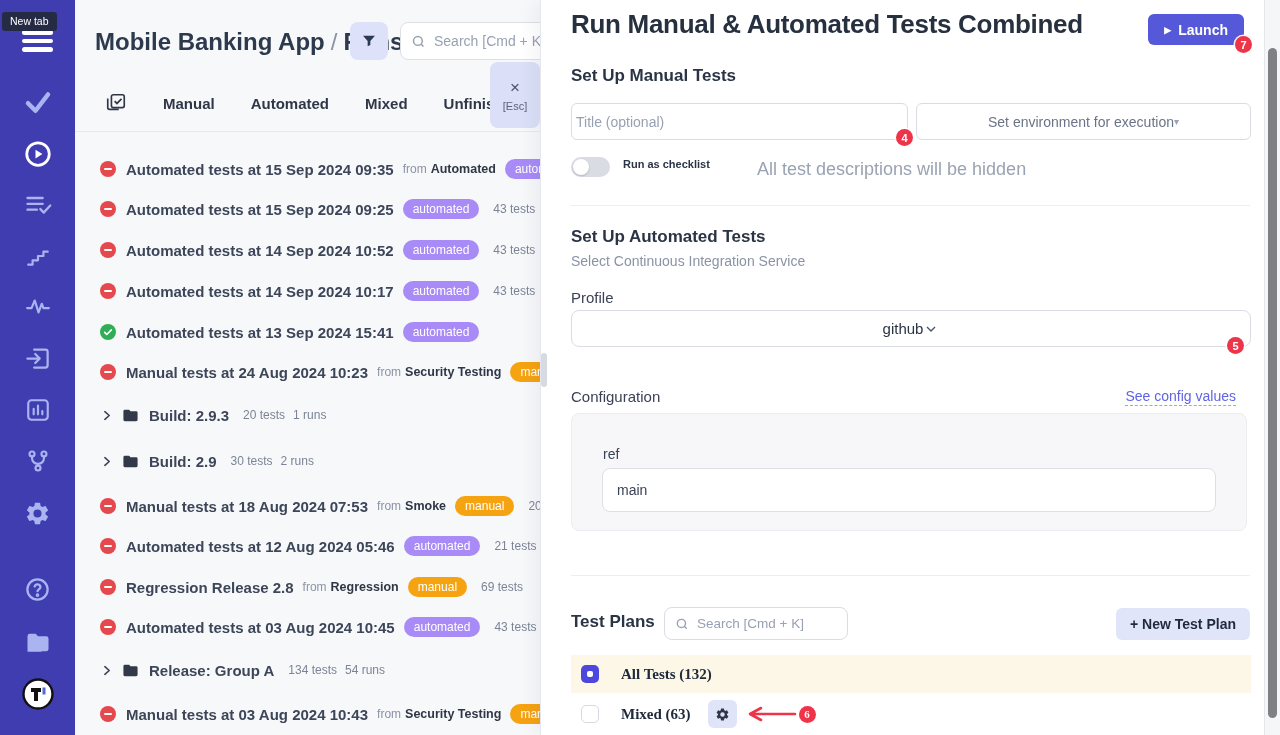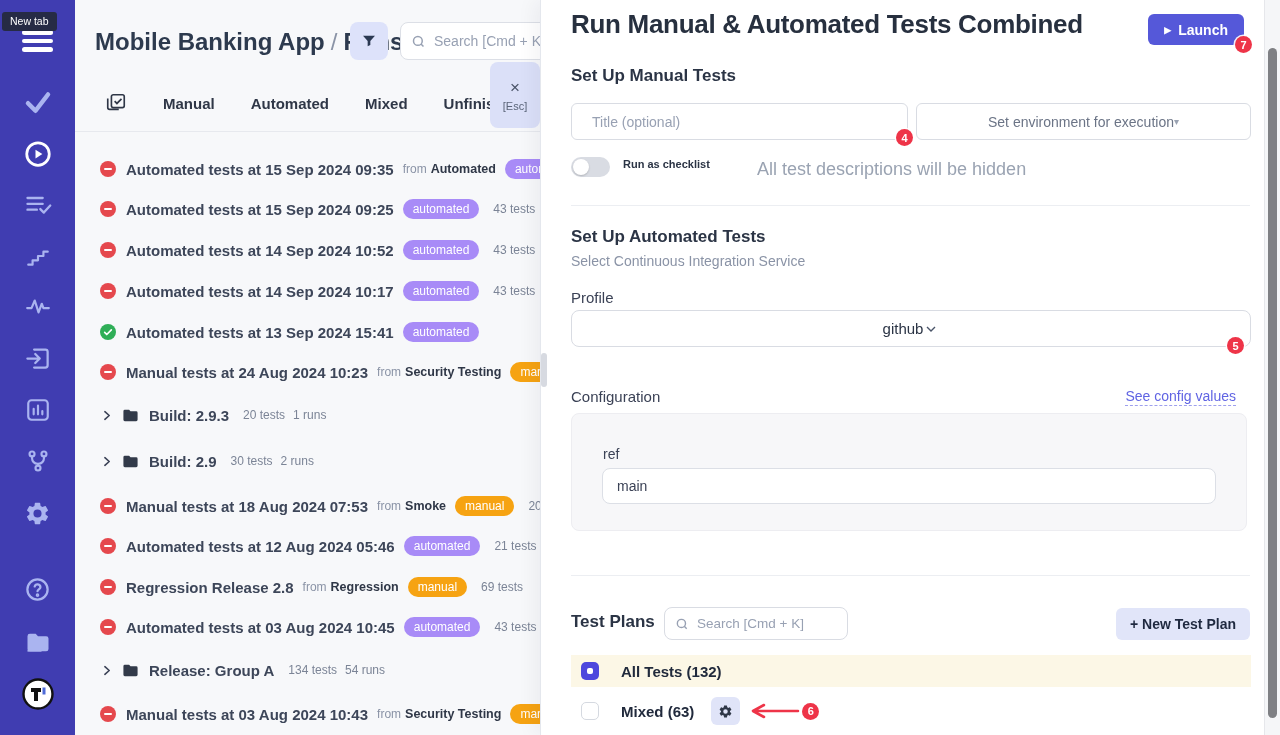--- a/index.html
+++ b/index.html
@@ -44,42 +44,42 @@
   .mini-thumb { position:absolute; left:541px; top:353px; width:6px; height:34px; background:#d7dae1; border-radius:3px; z-index:30; }
 
   
   .panel { position:absolute; left:540px; top:0; width:740px; height:735px; background:#fff; border-left:1px solid #e4e7ed; box-shadow:-6px 0 18px rgba(20,25,60,.05); z-index:20; }
   .panel h1 { position:absolute; left:30px; top:9px; font-size:26px; font-weight:700; color:#27303f; letter-spacing:-.3px; }
   .launch { position:absolute; right:36px; top:14px; height:31px; background:#5558d9; color:#fff; font-size:14px; font-weight:700; border:none; border-radius:6px; padding:0 16px; display:flex; align-items:center; gap:7px; cursor:pointer; font-family:inherit; }
   .launch .play { font-size:9px; }
   .ann { position:absolute; width:17px; height:17px; background:#ee3448; border-radius:50%; color:#fff; font-size:11px; font-weight:700; display:flex; align-items:center; justify-content:center; box-shadow:0 0 0 1.5px rgba(255,255,255,.9); z-index:5; }
   .h2 { position:absolute; left:30px; font-size:17px; font-weight:700; color:#2b3445; }
   .field { position:absolute; height:37px; border:1px solid #d9dce3; border-radius:6px; background:#fff; font-size:14px; color:#3b4256; }
-  input.field { padding:0 20px; outline:none; font-family:inherit; }
+  input.field { padding:0 4px; outline:none; font-family:inherit; }
   input.field::placeholder { color:#98a1b3; }
   .select { display:flex; align-items:center; justify-content:center; padding:0 12px; cursor:pointer; }
   .select .ph { color:#6b7486; }
   .caret-solid { color:#9aa3b2; font-size:10px; }
   .toggle { position:absolute; left:30px; top:157px; width:39px; height:20px; background:#d9dce3; border-radius:999px; cursor:pointer; }
   .toggle::after { content:""; position:absolute; left:2px; top:2px; width:16px; height:16px; background:#fff; border-radius:50%; box-shadow:0 1px 2px rgba(0,0,0,.18); }
   .tg-label { position:absolute; left:82px; top:158px; font-size:11px; font-weight:700; color:#2b3445; }
   .tg-hint { position:absolute; left:216px; top:159px; font-size:18px; color:#9aa3b2; }
   .divider { position:absolute; left:30px; right:30px; height:1px; background:#eceef2; }
   .sublabel { position:absolute; left:30px; font-size:14px; color:#8a93a6; }
   .lbl { position:absolute; left:30px; font-size:15px; color:#3b4256; }
   .cfg-link { position:absolute; right:44px; top:388px; font-size:14px; color:#6064e3; border-bottom:1px dashed #9ea0ee; padding-bottom:1px; cursor:pointer; }
   .cfg-panel { position:absolute; left:30px; top:413px; width:676px; height:118px; background:#f7f7f9; border:1px solid #ededf1; border-radius:8px; }
   .cfg-panel .ref-lbl { position:absolute; left:31px; top:32px; font-size:14px; color:#3b4256; }
-  .cfg-panel input { position:absolute; left:30px; top:54px; width:614px; height:36px; border:1px solid #dcdfe6; border-radius:8px; padding:0 14px; font-size:14px; color:#3b4256; outline:none; font-family:inherit; background:#fff; }
+  .cfg-panel input { position:absolute; left:30px; top:54px; width:614px; height:44px; border:1px solid #dcdfe6; border-radius:8px; padding:0 14px; font-size:14px; color:#3b4256; outline:none; font-family:inherit; background:#fff; }
   .tp-head { position:absolute; left:30px; top:612px; font-size:17px; font-weight:700; color:#2b3445; }
   .tp-search { position:absolute; left:123px; top:607px; width:184px; height:33px; background:#fff; border:1px solid #d9dce3; border-radius:8px; display:flex; align-items:center; padding:0 10px; }
   .tp-search input { border:none; outline:none; background:transparent; font-size:13.5px; width:140px; color:#3b4256; font-family:inherit; }
   .tp-search input::placeholder { color:#98a1b3; }
   .new-plan { position:absolute; right:30px; top:608px; height:32px; background:#e1e5f9; border:none; border-radius:6px; color:#1f2940; font-size:14px; font-weight:700; padding:4px 14px; cursor:pointer; font-family:inherit; }
-  .plan-row { position:absolute; left:30px; width:680px; height:32px; display:flex; align-items:center; padding-left:10px; }
+  .plan-row { position:absolute; left:30px; width:680px; height:38px; display:flex; align-items:center; padding-left:10px;font-family:Liberation Serif, serif; }
   .plan-row.hl { background:#fcf7e6; }
   .cb { width:18px; height:18px; border-radius:5px; flex:none; margin-right:22px; cursor:pointer; position:relative; }
   .cb.on { background:#4d47dd; } .cb.on::after { content:""; position:absolute; left:6px; top:6px; width:6px; height:6px; background:#fff; border-radius:2px; }
   .cb.off { background:#fff; border:1.5px solid #d5d9e0; }
   .plan-lbl { font-size:15px; font-weight:700; color:#212a3c; }
   .gear-btn { width:29px; height:28px; background:#e0e4f8; border:none; border-radius:6px; margin-left:17px; display:flex; align-items:center; justify-content:center; cursor:pointer; }
 
   
   .scrollbar { position:absolute; right:0; top:0; width:16px; height:735px; background:#f5f6f8; border-left:1px solid #e6e7eb; z-index:40; }
   .scrollbar .thumb { position:absolute; left:3px; top:48px; width:9px; height:670px; background:#7f8084; border-radius:5px; }

